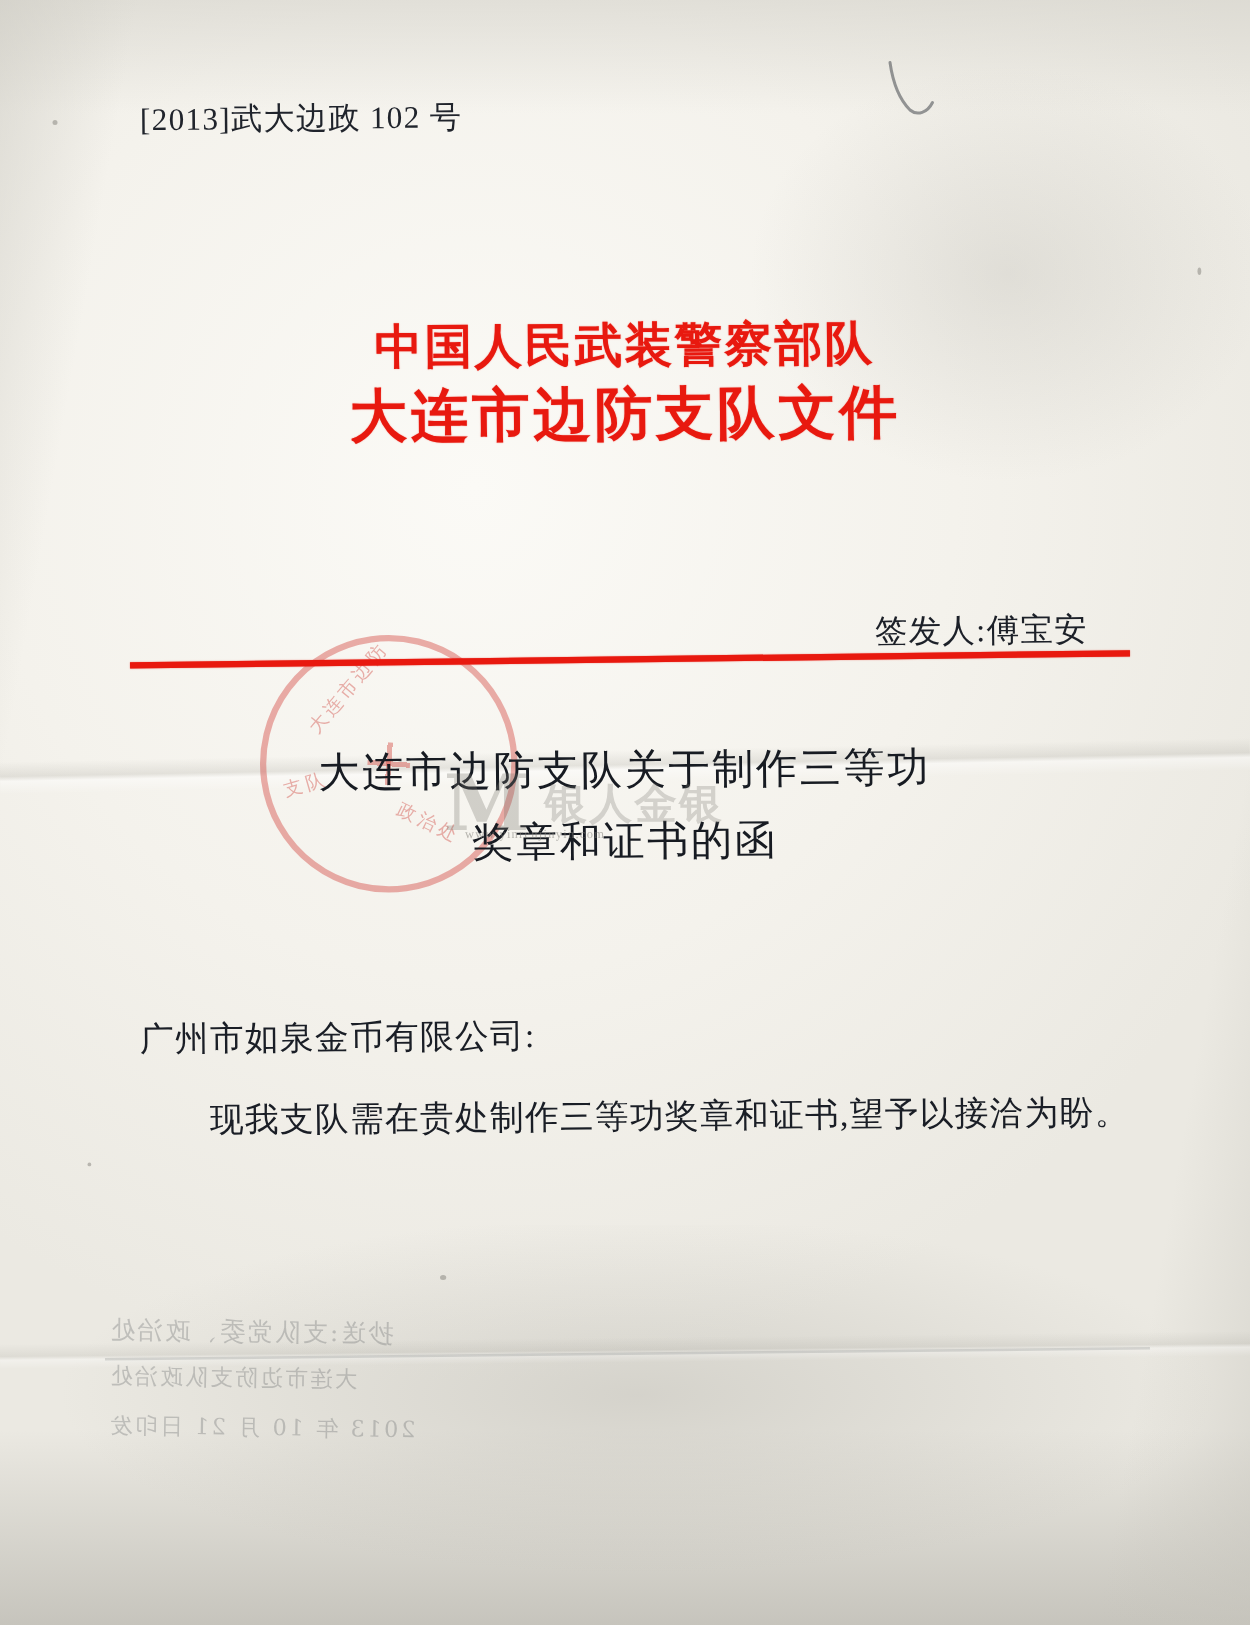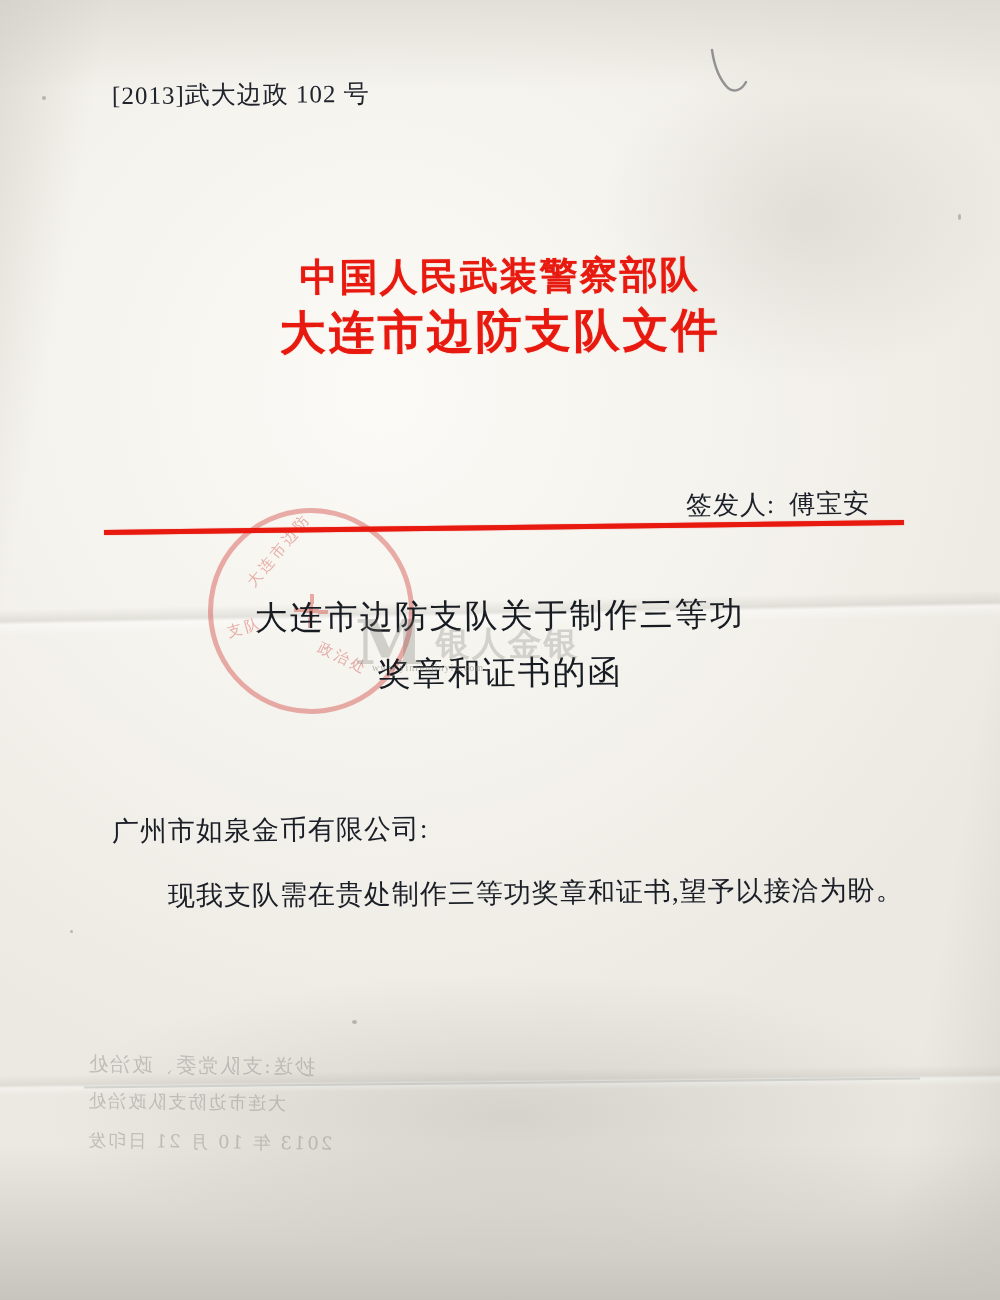--- a/index.html
+++ b/index.html
@@ -106,21 +106,20 @@
     position: absolute;
     right: 130px;
     top: 487px;
     font-size: 26px;
     color: #1c2028;
     letter-spacing: 1px;
     transform: rotate(-0.6deg);
     white-space: nowrap;
   }
   .issuer .name {
-    margin-left: 14px;
   }
 
   
   .red-rule {
     position: absolute;
     left: 104px;
     top: 525px;
     width: 800px;
     height: 5px;
     background: #e8190f;

